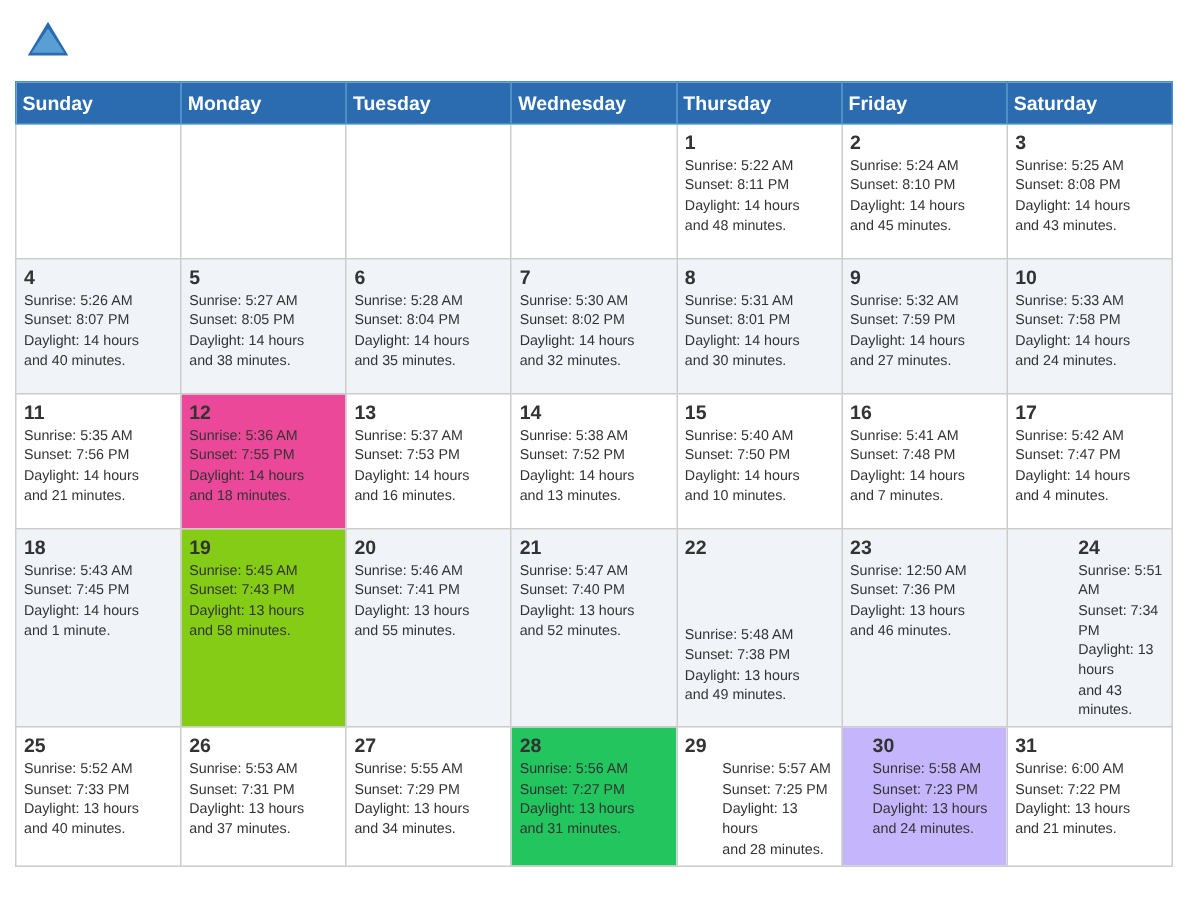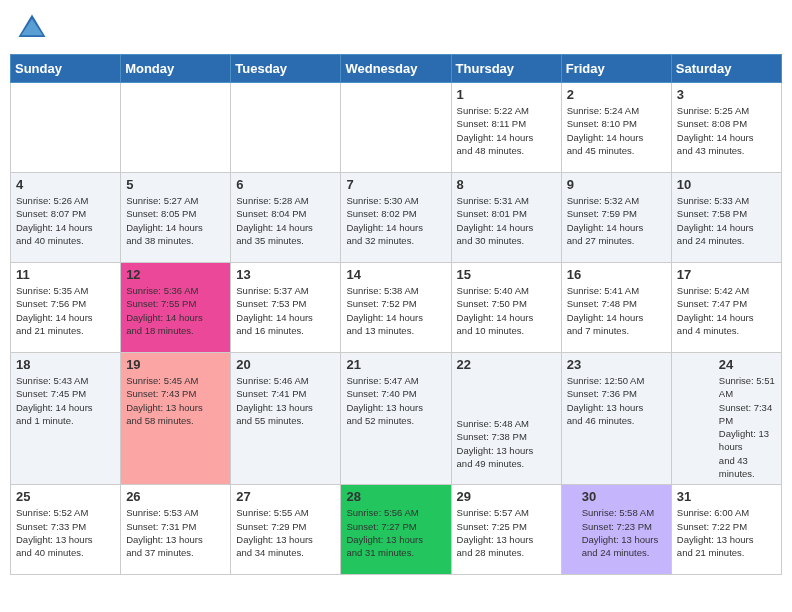--- a/index.html
+++ b/index.html
@@ -263,21 +263,21 @@
         </td>
       </tr>
       <tr>
         <td style="background: rgb(240, 244, 249);">
           <div class="day-num">18</div>
           <div class="day-info" style="white-space: pre-line;">Sunrise: 5:43 AM
 Sunset: 7:45 PM
 Daylight: 14 hours
 and 1 minute.</div>
         </td>
-        <td style="background: #fca5a5;">
+        <td style="background: #84cc16;">
           <div class="day-num">19</div>
           <div class="day-info" style="white-space: pre-line;">Sunrise: 5:45 AM
 Sunset: 7:43 PM
 Daylight: 13 hours
 and 58 minutes.</div>
         </td>
         <td style="background: rgb(240, 244, 249);">
           <div class="day-num">20</div>
           <div class="day-info" style="white-space: pre-line;">Sunrise: 5:46 AM
 Sunset: 7:41 PM
@@ -337,21 +337,21 @@
         </td>
         <td style="background: #22c55e;">
           <div class="day-num">28</div>
           <div class="day-info" style="white-space: pre-line;">Sunrise: 5:56 AM
 Sunset: 7:27 PM
 Daylight: 13 hours
 and 31 minutes.</div>
         </td>
         <td style="background: rgb(255, 255, 255);">
           <div class="day-num">29</div>
-          <div class="day-info" style="white-space: pre-line;">Sunrise: 5:57 AM
+          <div class="day-info" style="white-space: pre-line; margin-left: 25px;">Sunrise: 5:57 AM
 Sunset: 7:25 PM
 Daylight: 13 hours
 and 28 minutes.</div>
         </td>
         <td style="background: #c4b5fd; padding-left: 20px;">
           <div class="day-num">30</div>
           <div class="day-info" style="white-space: pre-line;">Sunrise: 5:58 AM
 Sunset: 7:23 PM
 Daylight: 13 hours
 and 24 minutes.</div>

